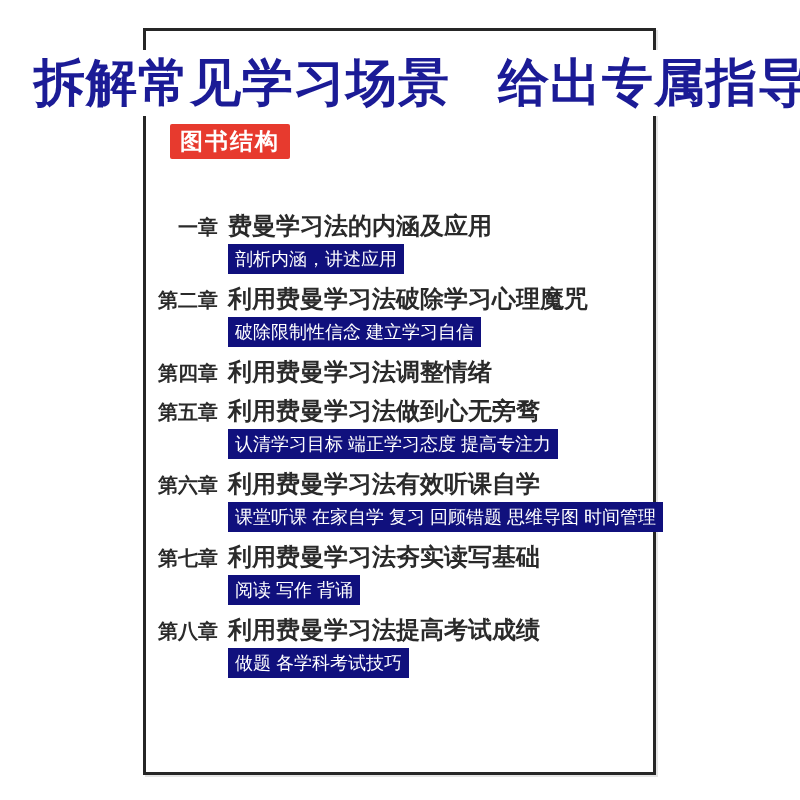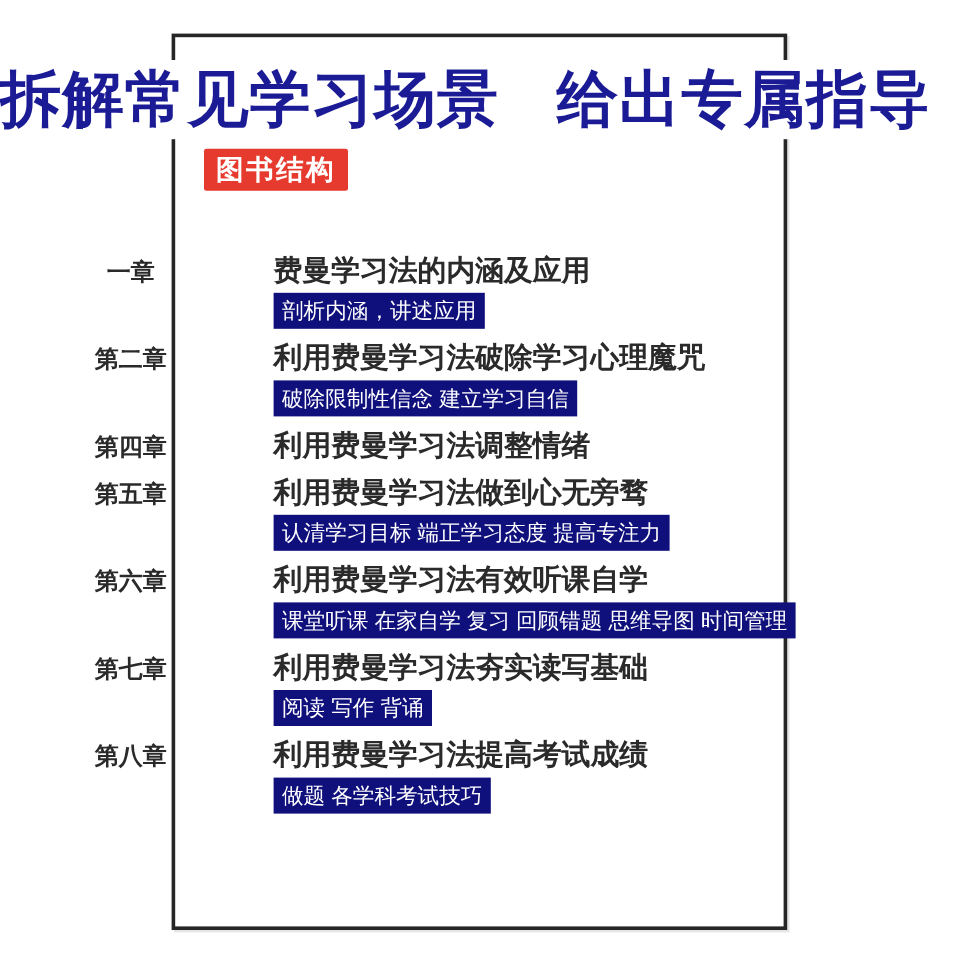--- a/index.html
+++ b/index.html
@@ -27,20 +27,21 @@
   }
   .title-strip {
     position: absolute;
     left: 0;
     top: 50px;
     width: 800px;
     height: 66px;
     background: #ffffff;
     display: flex;
     align-items: center;
+    padding-left: 34px;
     gap: 48px;
     box-sizing: border-box;
     white-space: nowrap;
     z-index: 2;
   }
   .title-strip span {
     font-size: 51px;
     font-weight: 900;
     color: var(--navy, #1b1b96);
     letter-spacing: 1px;
@@ -70,21 +71,21 @@
     margin-bottom: 12px;
   }
   .chapter .row {
     display: flex;
     align-items: baseline;
     line-height: 26px;
   }
   .chapter .label {
     display: inline-block;
     width: 218px;
-    text-align: center;
+    text-align: right;
     font-size: 20px;
     font-weight: 700;
     color: var(--text-dark, #2a2a2a);
     flex: 0 0 218px;
   }
   .chapter .ctitle {
     margin-left: 10px;
     font-size: 24px;
     font-weight: 700;
     color: var(--text-dark, #2a2a2a);

